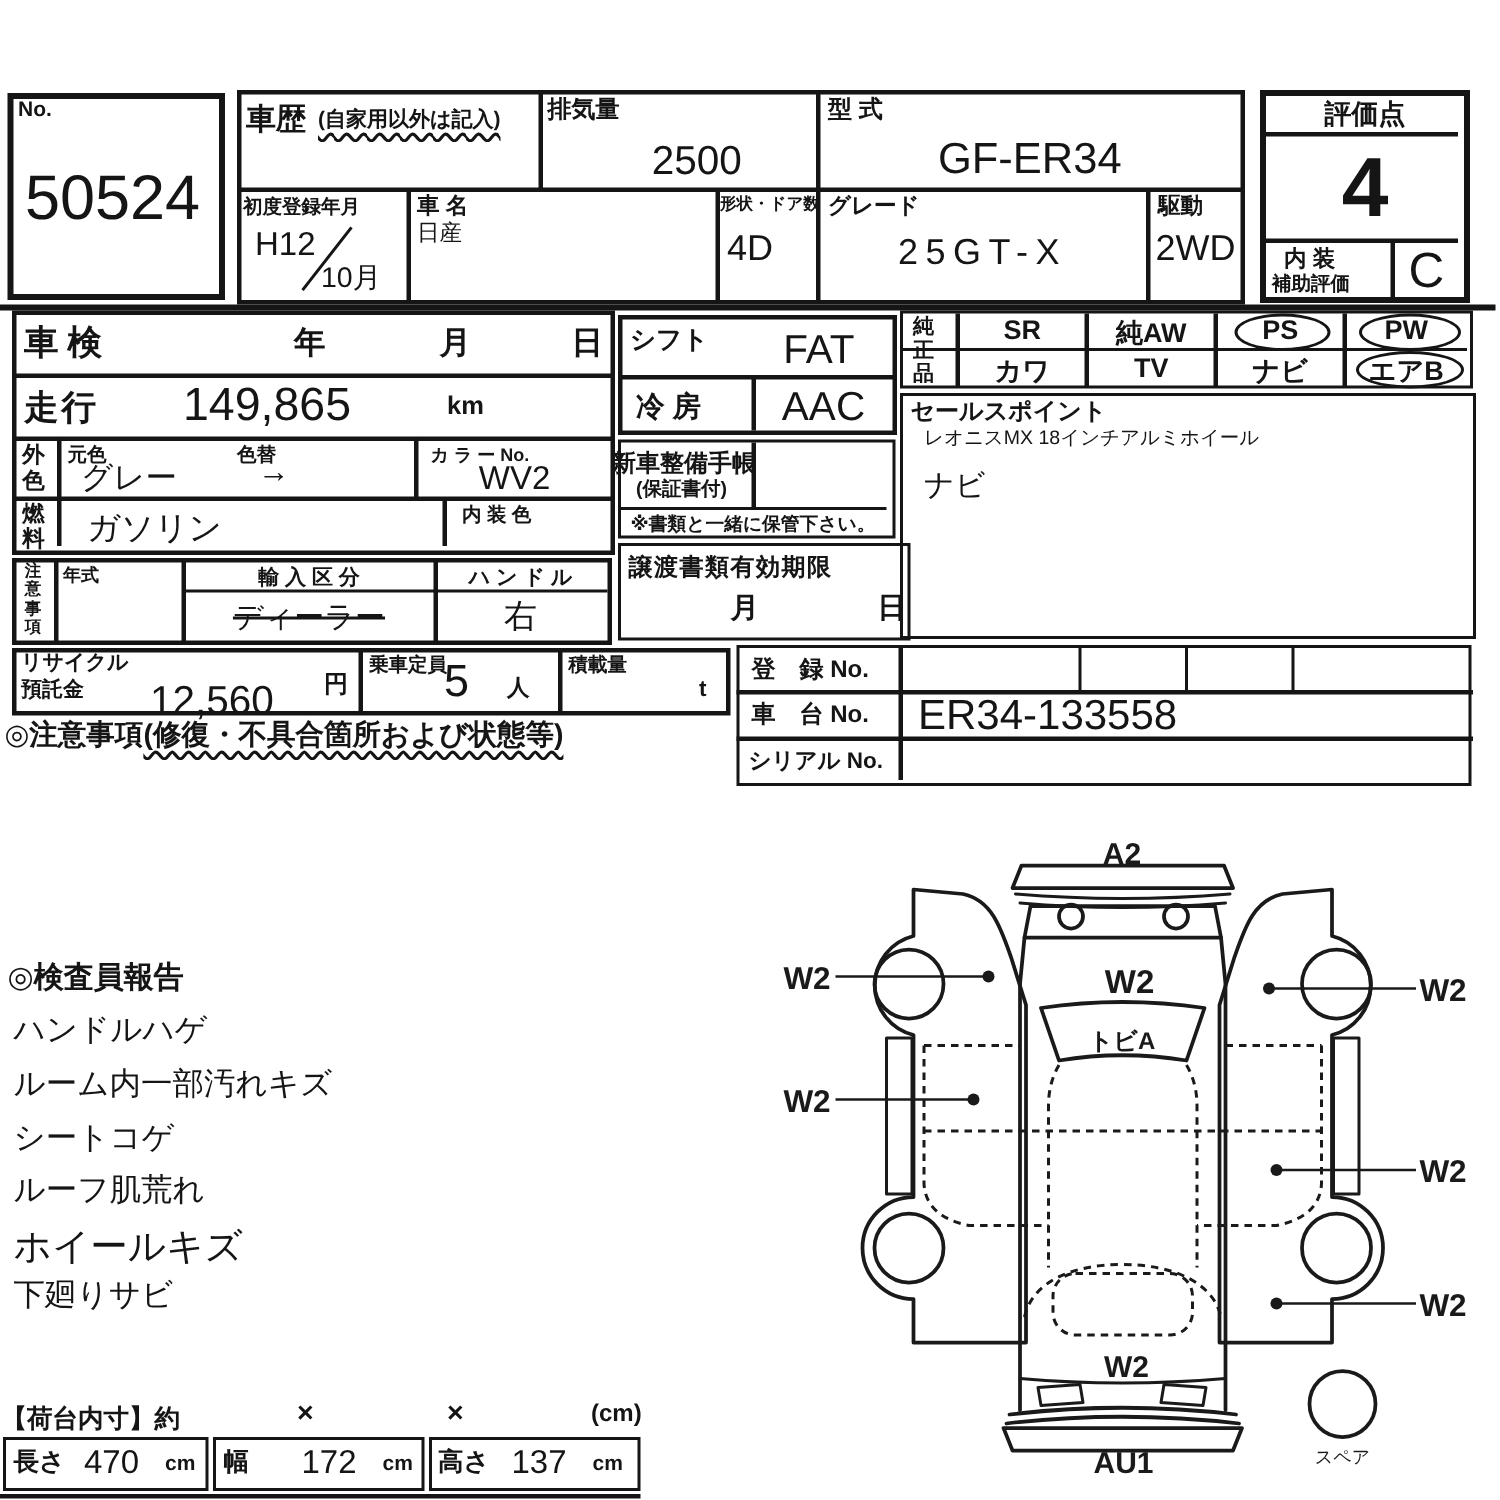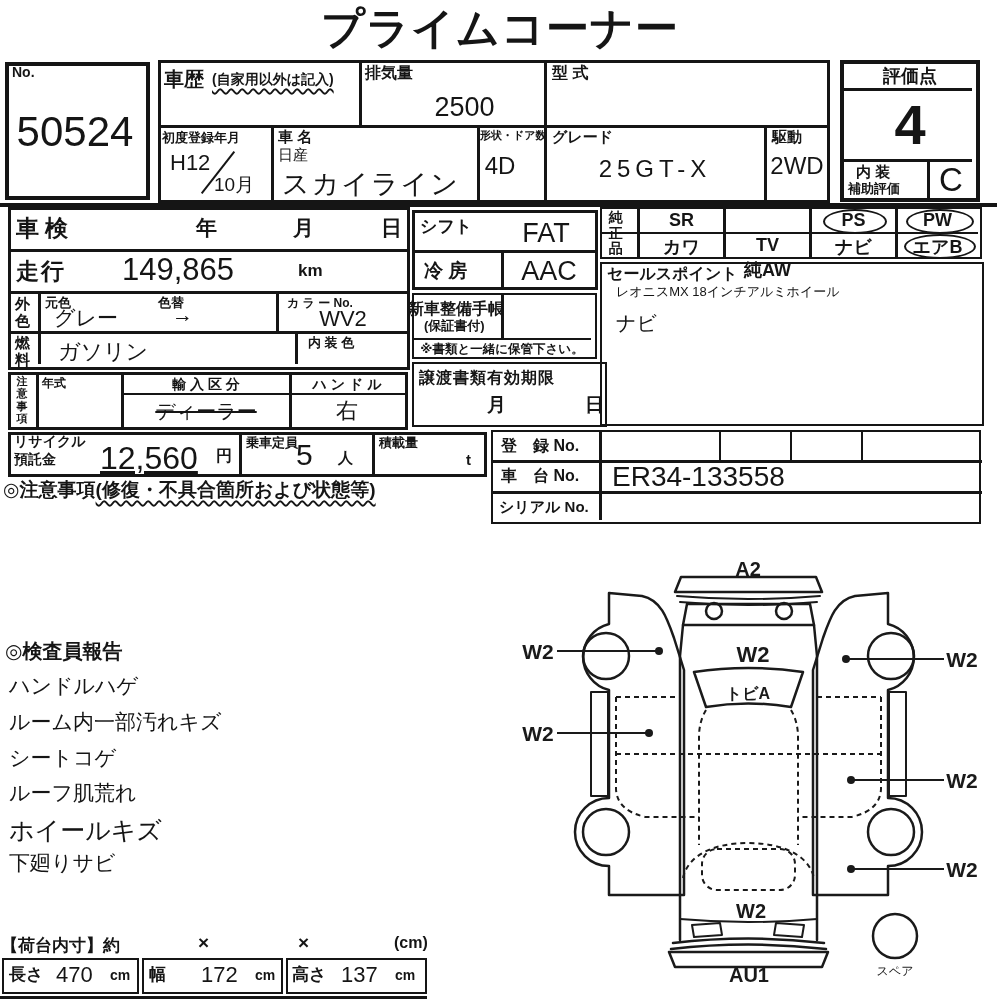--- a/index.html
+++ b/index.html
@@ -16,48 +16,47 @@
   .wavy{text-decoration:underline wavy;text-decoration-thickness:1.5px;text-underline-offset:4px;}
   .strike{text-decoration:line-through;text-decoration-thickness:2px;}
   .oval{position:absolute;border:2.2px solid #151515;border-radius:50%;}
   svg text{font-family:"Liberation Sans","DejaVu Sans",sans-serif;}
 </style>
 </head>
 <body>
 
 <div id="page">
 
-  <div class="a ctr" style="left:0;top:2;width:1000px;font-size:43px;font-weight:600;letter-spacing:1px;">プライムコーナー</div>
 
   <div class="bx4" style="left:5px;top:62px;width:137px;height:130px;"></div>
   <div class="a lb" style="left:12px;top:64px;font-size:14px;">No.</div>
   <div class="a ctr" style="left:8px;top:108px;width:134px;font-size:42px;font-weight:500;">50524</div>
 
   <div class="bx" style="left:158px;top:60px;width:666px;height:137px;"></div>
   <div class="ln" style="left:158px;top:125px;width:672px;height:2.5px;"></div>
   <div class="ln" style="left:359px;top:62px;width:2.5px;height:64px;"></div>
   <div class="ln" style="left:544px;top:62px;width:2.5px;height:139px;"></div>
   <div class="ln" style="left:271px;top:126px;width:2.5px;height:75px;"></div>
   <div class="ln" style="left:477px;top:126px;width:2.5px;height:75px;"></div>
   <div class="ln" style="left:764px;top:126px;width:2.5px;height:75px;"></div>
 
   <div class="a lb" style="left:164px;top:66px;font-size:20px;">車歴</div>
   <div class="a lb wavy" style="left:212px;top:71px;font-size:14px;">(自家用以外は記入)</div>
   <div class="a lb" style="left:365px;top:63px;font-size:16px;">排気量</div>
   <div class="a ctr" style="left:360px;top:92px;width:185px;font-size:27px;padding-left:12px;">2500</div>
   <div class="a lb" style="left:552px;top:63px;font-size:16px;">型 式</div>
+  <div class="a ctr" style="left:545px;top:90px;width:283px;font-size:29px;">GF-ER34</div>
 
   <div class="a lb" style="left:162px;top:129px;font-size:13px;">初度登録年月</div>
   <div class="a" style="left:170px;top:150px;font-size:22px;">H12</div>
   <div class="ln" style="left:217px;top:146px;width:2px;height:53px;transform:rotate(38deg);"></div>
   <div class="a" style="left:214px;top:172px;font-size:19px;">10月</div>
 
   <div class="a lb" style="left:278px;top:128px;font-size:15px;">車 名</div>
   <div class="a" style="left:278px;top:146px;font-size:15px;">日産</div>
-  <div class="a" style="left:282px;top:166px;font-size:27px;letter-spacing:2px;">スカイライン</div>
 
   <div class="a lb" style="left:480px;top:128px;font-size:11px;">形状・ドア数</div>
   <div class="a ctr" style="left:478px;top:152px;width:44px;font-size:24px;">4D</div>
   <div class="a lb" style="left:552px;top:128px;font-size:15px;">グレード</div>
   <div class="a ctr" style="left:545px;top:155px;width:220px;font-size:24px;letter-spacing:5px;">25GT-X</div>
   <div class="a lb" style="left:772px;top:128px;font-size:15px;">駆動</div>
   <div class="a ctr" style="left:765px;top:152px;width:64px;font-size:24px;">2WD</div>
 
   <div class="bx4" style="left:840px;top:60px;width:132px;height:134px;"></div>
   <div class="ln" style="left:844px;top:88px;width:128px;height:2.5px;"></div>
@@ -110,21 +109,21 @@
   <div class="a ctr lb" style="left:122px;top:376px;width:168px;font-size:14px;">輸 入 区 分</div>
   <div class="a ctr strike" style="left:122px;top:398px;width:168px;font-size:20px;">ディーラー</div>
   <div class="a ctr lb" style="left:290px;top:376px;width:114px;font-size:14px;">ハ ン ド ル</div>
   <div class="a ctr" style="left:290px;top:396px;width:114px;font-size:22px;">右</div>
 
   <div class="bx" style="left:8px;top:432px;width:473px;height:39px;"></div>
   <div class="ln" style="left:239px;top:434px;width:2.5px;height:41px;"></div>
   <div class="ln" style="left:372px;top:434px;width:2.5px;height:41px;"></div>
   <div class="a lb" style="left:14px;top:433px;font-size:14px;">リサイクル</div>
   <div class="a lb" style="left:14px;top:451px;font-size:14px;">預託金</div>
-  <div class="a" style="left:100px;top:440px;font-size:32px;text-decoration:underline;">12,560</div>
+  <div class="a" style="left:100px;top:452px;font-size:27px;">12,560</div>
   <div class="a lb" style="left:216px;top:446px;font-size:16px;">円</div>
   <div class="a lb" style="left:246px;top:434px;font-size:13px;">乗車定員</div>
   <div class="a" style="left:296px;top:438px;font-size:30px;">5</div>
   <div class="a lb" style="left:338px;top:449px;font-size:15px;">人</div>
   <div class="a lb" style="left:379px;top:434px;font-size:13px;">積載量</div>
   <div class="a lb" style="left:466px;top:451px;font-size:15px;">t</div>
 
   <div class="a lb" style="left:3px;top:477px;font-size:19px;"><span>◎注意事項</span><span class="wavy">(修復・不具合箇所および状態等)</span></div>
 
   <div class="bx" style="left:412px;top:210px;width:180px;height:74px;"></div>
@@ -148,21 +147,21 @@
   <div class="a lb" style="left:585px;top:392px;font-size:19px;">日</div>
 
   <div class="bx2" style="left:600px;top:207px;width:378px;height:48px;"></div>
   <div class="ln" style="left:637px;top:209px;width:2.5px;height:49px;"></div>
   <div class="ln" style="left:723px;top:209px;width:2.5px;height:49px;"></div>
   <div class="ln" style="left:809px;top:209px;width:2.5px;height:49px;"></div>
   <div class="ln" style="left:895px;top:209px;width:2.5px;height:49px;"></div>
   <div class="ln" style="left:602px;top:232px;width:376px;height:2px;"></div>
   <div class="vstack" style="left:608px;top:210px;font-size:14px;width:1.1em;">純正品</div>
   <div class="a ctr" style="left:639px;top:210px;width:85px;font-size:18px;font-weight:600;">SR</div>
-  <div class="a ctr" style="left:725px;top:210px;width:85px;font-size:18px;font-weight:600;margin-top:48px;">純AW</div>
+  <div class="a ctr" style="left:725px;top:210px;width:85px;font-size:18px;font-weight:600;">純AW</div>
   <div class="a ctr" style="left:811px;top:210px;width:85px;font-size:18px;font-weight:600;">PS</div>
   <div class="a ctr" style="left:897px;top:210px;width:81px;font-size:18px;font-weight:600;">PW</div>
   <div class="a ctr" style="left:639px;top:235px;width:85px;font-size:18px;font-weight:600;">カワ</div>
   <div class="a ctr" style="left:725px;top:235px;width:85px;font-size:18px;font-weight:600;">TV</div>
   <div class="a ctr" style="left:811px;top:235px;width:85px;font-size:18px;font-weight:600;">ナビ</div>
   <div class="a ctr" style="left:897px;top:235px;width:81px;font-size:18px;font-weight:600;">エアB</div>
   <div class="oval" style="left:823px;top:209px;width:60px;height:21px;"></div>
   <div class="oval" style="left:906px;top:209px;width:64px;height:21px;"></div>
   <div class="oval" style="left:904px;top:234px;width:68px;height:21px;"></div>
 

